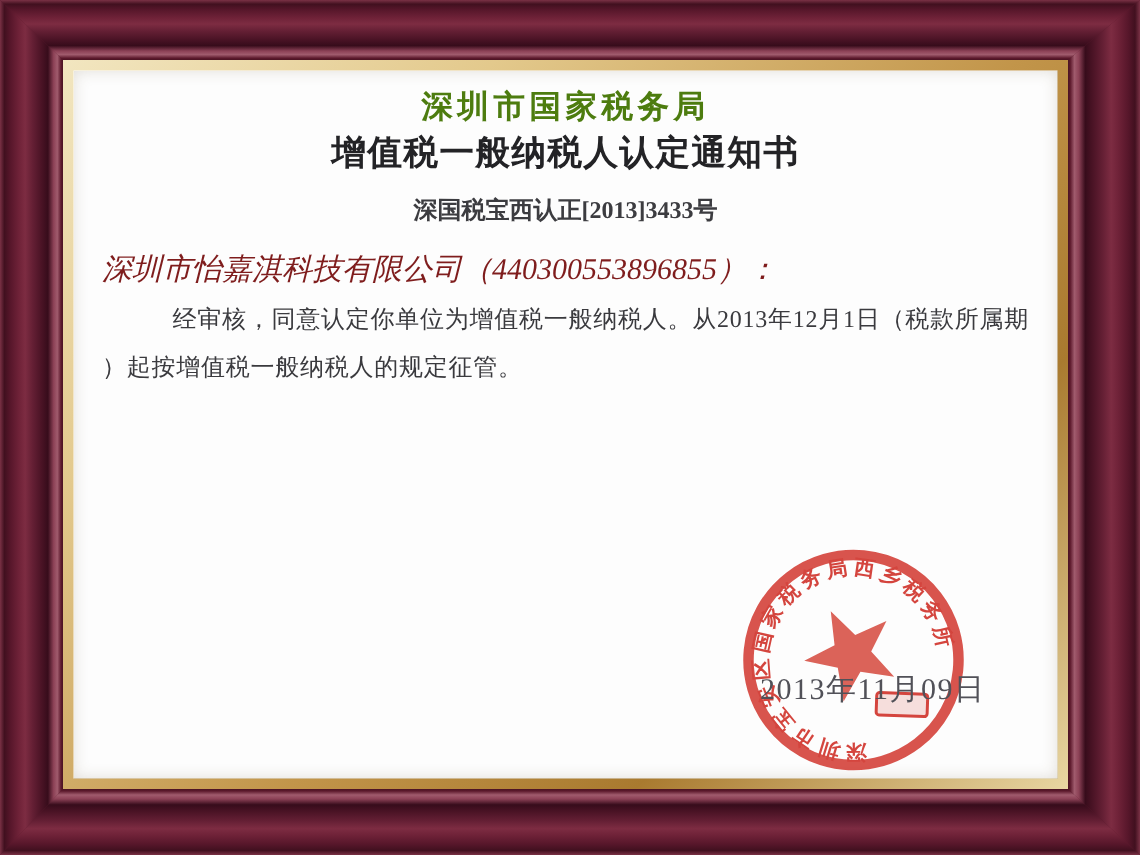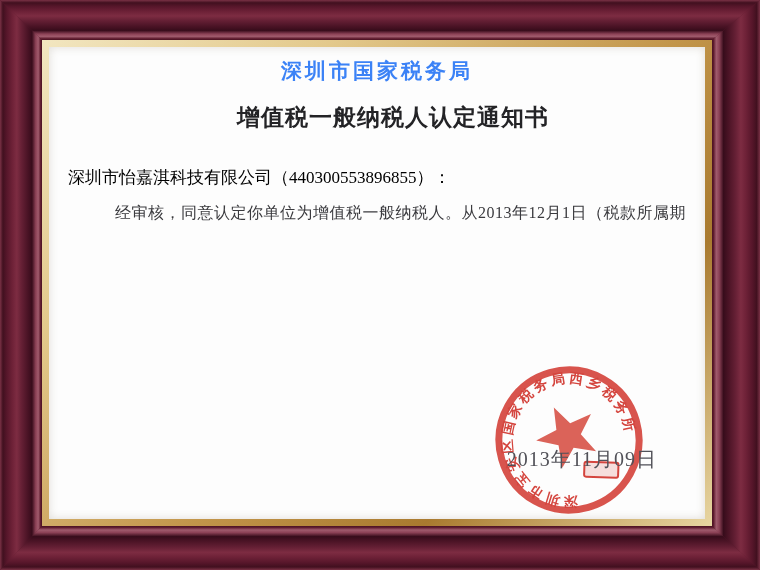--- a/index.html
+++ b/index.html
@@ -54,34 +54,34 @@
   
   .paper {
     position: absolute; left: 49px; top: 47px; right: 55px; bottom: 51px;
     background: #fdfdfd;
     box-shadow: inset 0 0 10px rgba(90, 70, 40, 0.18);
     color: #3a3a3e;
   }
   .title-1 {
     position: absolute; top: 10px; left: 0; width: 100%;
     text-align: center; font-size: 21px; font-weight: bold;
-    letter-spacing: 3px; color: #3b82f6; margin: 0;
+    letter-spacing: 3px; color: #4d7c0f; margin: 0;
   }
   .title-2 {
     position: absolute; top: 39px; left: 0; width: 100%;
     text-align: center; font-size: 23px; font-weight: bold;
-    letter-spacing: 1px; color: #232326; margin: 16px;
+    letter-spacing: 1px; color: #232326; margin: 0;
   }
   .doc-number {
     position: absolute; top: 83px; left: 0; width: 100%;
     text-align: center; font-size: 16px; font-weight: 600; color: #3c3c40;
   }
   .recipient {
     position: absolute; top: 119px; left: 19px; right: 19px;
-    font-size: 17px; color: #000000; margin: 0;
+    font-size: 20px; color: #7f1d1d; margin: 0; font-style: italic;
   }
   .body-line {
     position: absolute; left: 19px; right: 19px;
     font-size: 16px; color: #3a3a3e; margin: 0; letter-spacing: 0.5px;
   }
   .body-line-1 { top: 156px; text-indent: 32px; text-align: right; }
   .body-line-2 { top: 188px; }
   .closing     { top: 224px; text-indent: 32px; }
   
   .seal {
@@ -109,25 +109,27 @@
     <div class="bar bar-right"></div>
     <div class="gold-fillet"></div>
   </div>
 
   <div class="paper">
 
     <h1 class="title-1">深圳市国家税务局</h1>
 
     <h2 class="title-2">增值税一般纳税人认定通知书</h2>
 
+    <div class="doc-number">深国税宝西认正[2013]3433号</div>
 
     <p class="recipient">深圳市怡嘉淇科技有限公司（440300553896855）：</p>
 
     <p class="body-line body-line-1">经审核，同意认定你单位为增值税一般纳税人。从2013年12月1日（税款所属期</p>
 
+    <p class="body-line body-line-2">）起按增值税一般纳税人的规定征管。</p>
 
 
     <div class="seal">
       <svg width="164" height="164" viewBox="0 0 164 164" xmlns="http://www.w3.org/2000/svg">
         <defs>
           <path id="seal-text-circle" d="M 82 139 A 57 57 0 1 1 82.05 139" fill="none"></path>
         </defs>
 
         <circle cx="82" cy="82" r="70" fill="none" stroke="#cf2c24" stroke-width="7" opacity="0.92"></circle>
 

